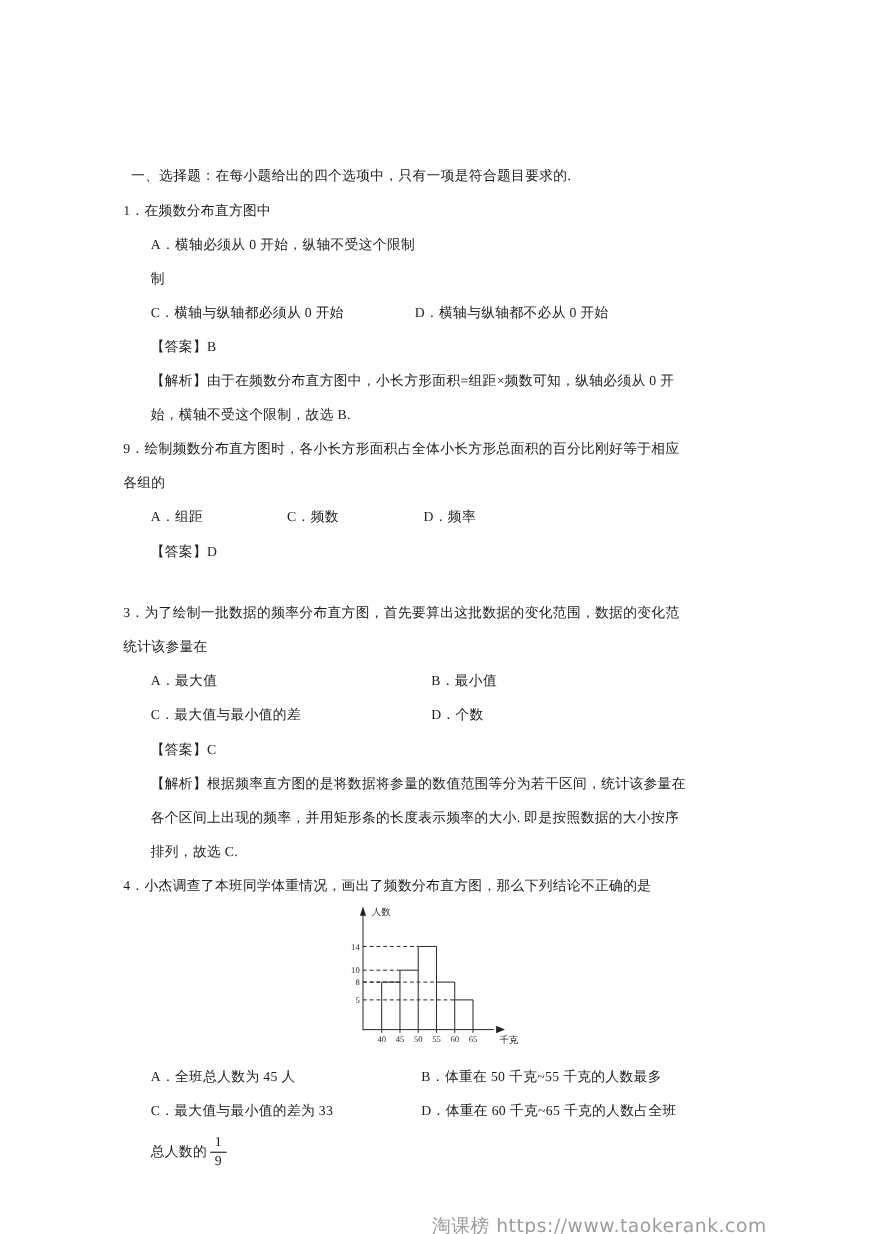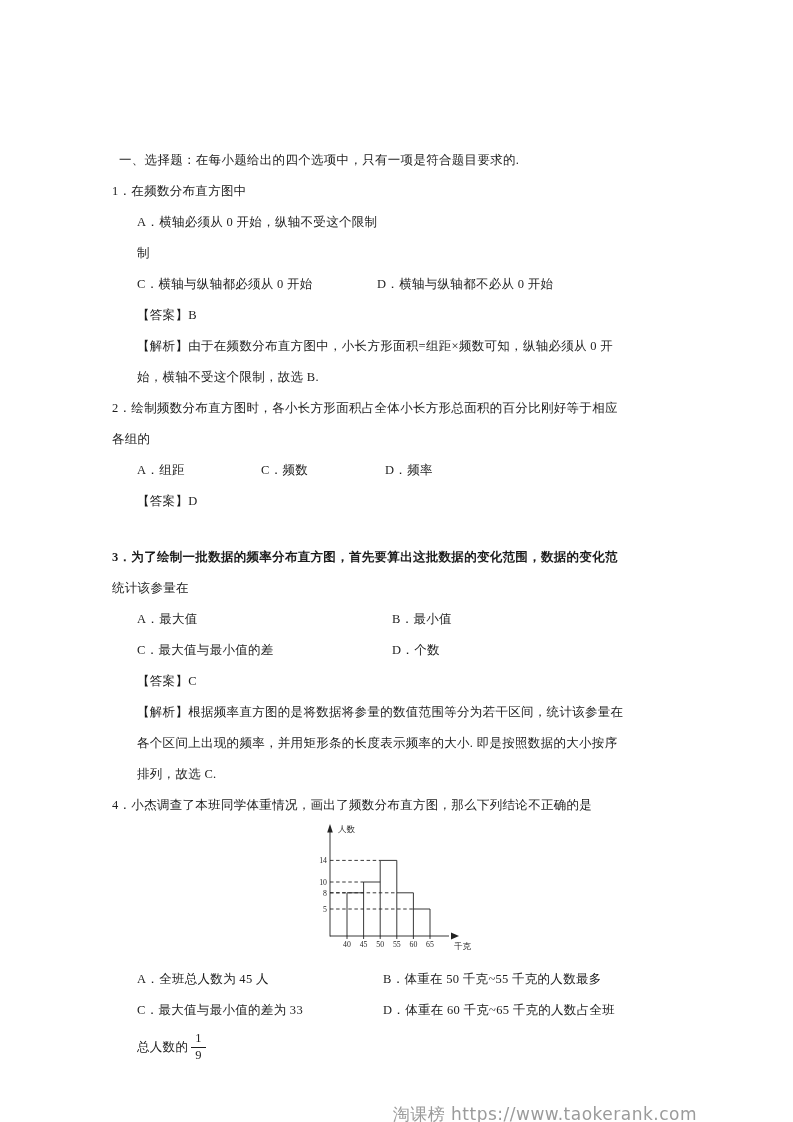--- a/index.html
+++ b/index.html
@@ -18,21 +18,21 @@
     white-space:pre;
     letter-spacing:0.3px;
   }
   .intro{padding-left:7px;}
   .indent{padding-left:25px;align-items:flex-end;}
   .row{display:flex;}
   .c240{flex:0 0 240px;}
   .c255{flex:0 0 255px;}
   .c246{flex:0 0 246px;}
   .c124{flex:0 0 124px;}
-  .sp25{margin-top:25px;font-weight:bold;}
+  .sp25{margin-top:25px;}
   .sp11{margin-top:11px;}
   .chart{margin-left:186px;width:224px;height:132px;}
   .chart svg text{font-family:"Liberation Serif","DejaVu Serif",serif;fill:#1f1f1f;}
   .fracline{
     display:flex;align-items:center;
     padding-left:25px;height:42px;
     font-size:12.5px;letter-spacing:0.3px;white-space:pre;
   }
   .frac{
     display:inline-flex;flex-direction:column;align-items:center;
@@ -61,21 +61,21 @@
     </div>
     <div class="line indent">制</div>
     <div class="line indent row">
       <span class="c240">C．横轴与纵轴都必须从 0 开始</span>
       <span>D．横轴与纵轴都不必从 0 开始</span>
     </div>
     <div class="line indent">【答案】B</div>
     <div class="line indent">【解析】由于在频数分布直方图中，小长方形面积=组距×频数可知，纵轴必须从 0 开</div>
     <div class="line indent">始，横轴不受这个限制，故选 B.</div>
 
-    <div class="line">2．绘制频数分布直方图时，各小长方形面积占全体小长方形总面积的百分比刚好等于相应</div>
+    <div class="line">9．绘制频数分布直方图时，各小长方形面积占全体小长方形总面积的百分比刚好等于相应</div>
     <div class="line">各组的</div>
     <div class="line indent row">
       <span class="c124">A．组距</span>
       <span class="c124">C．频数</span>
       <span>D．频率</span>
     </div>
     <div class="line indent">【答案】D</div>
 
     <div class="line sp25">3．为了绘制一批数据的频率分布直方图，首先要算出这批数据的变化范围，数据的变化范</div>
     <div class="line">统计该参量在</div>

